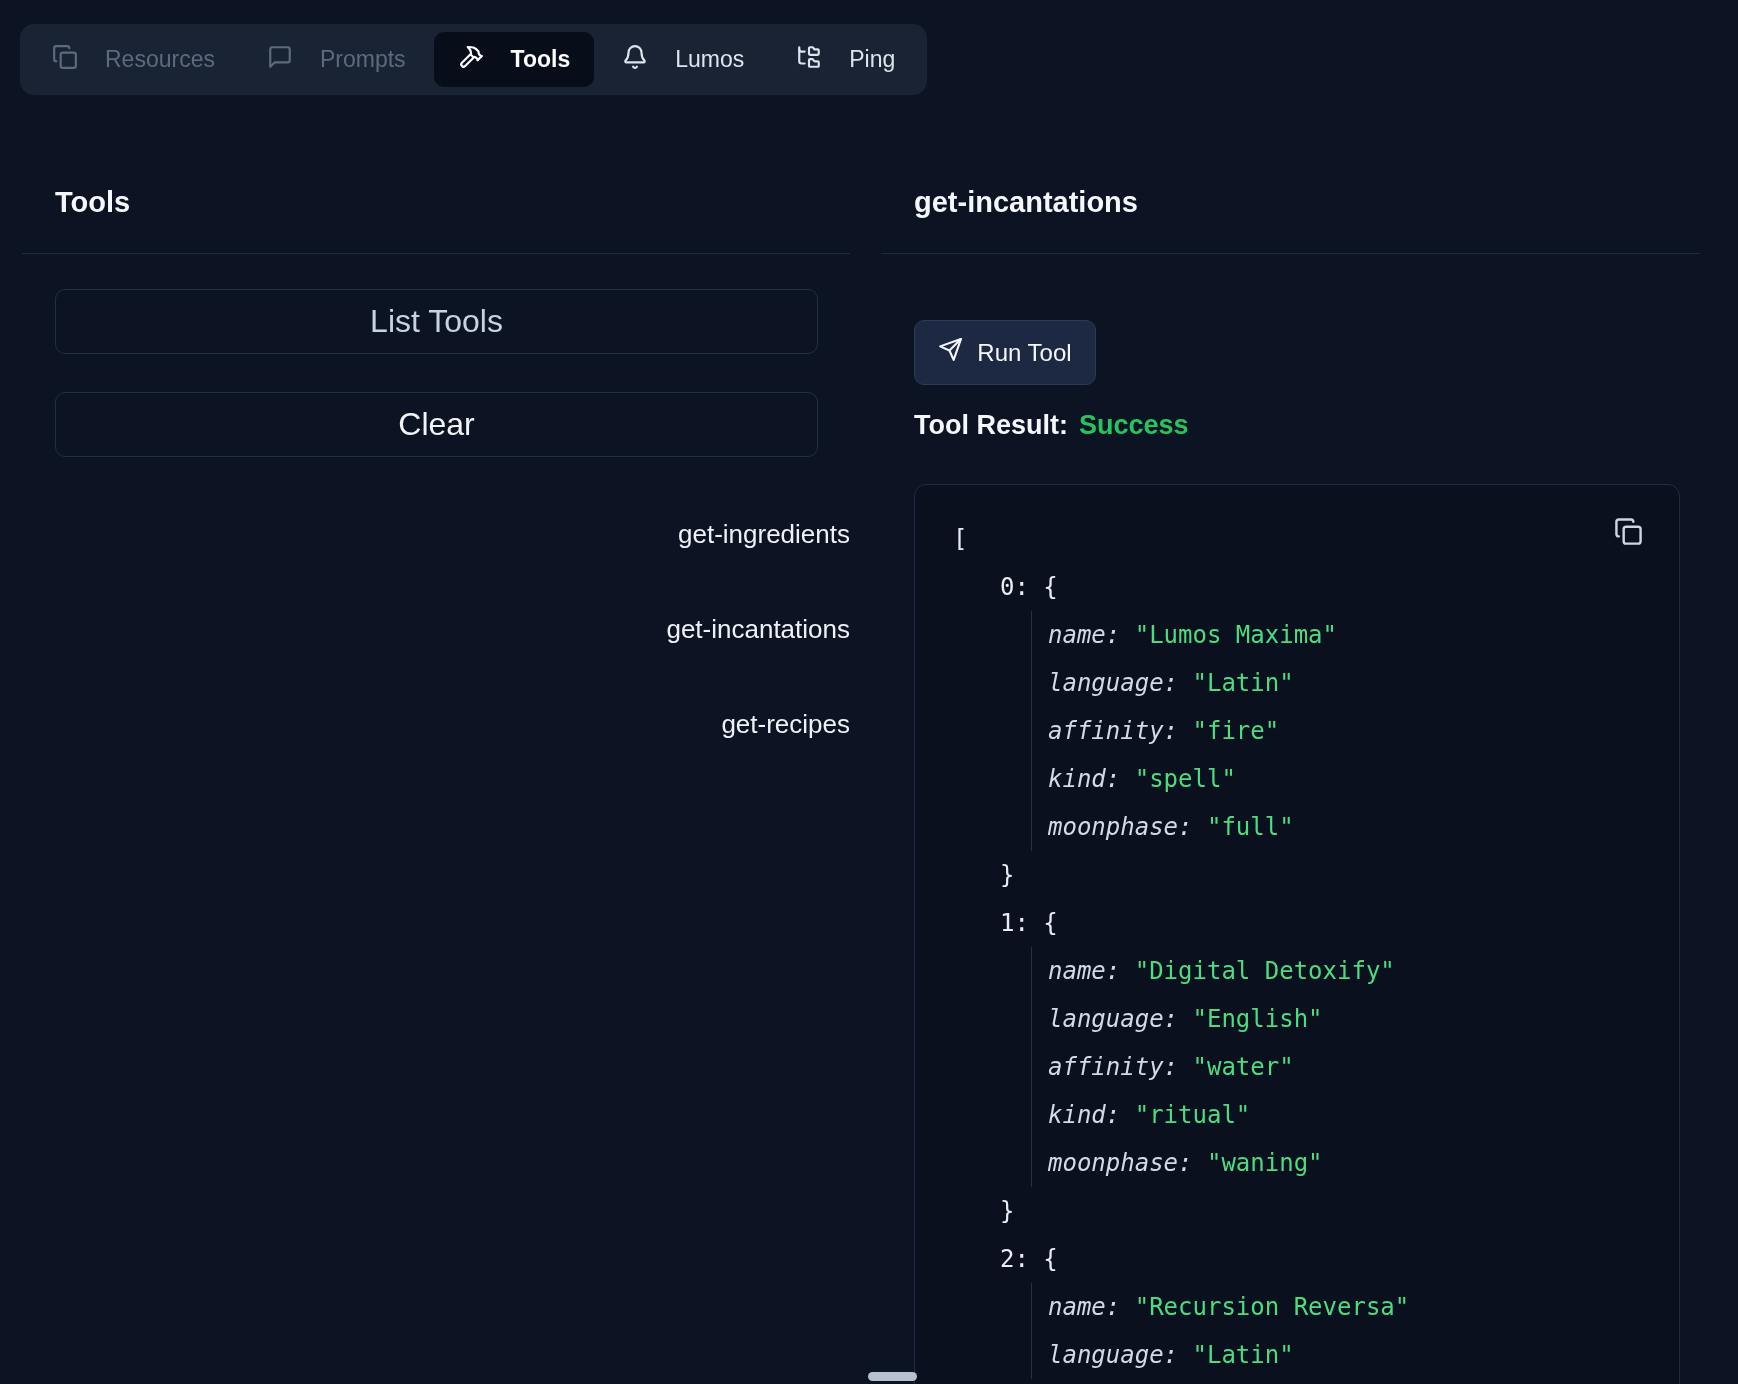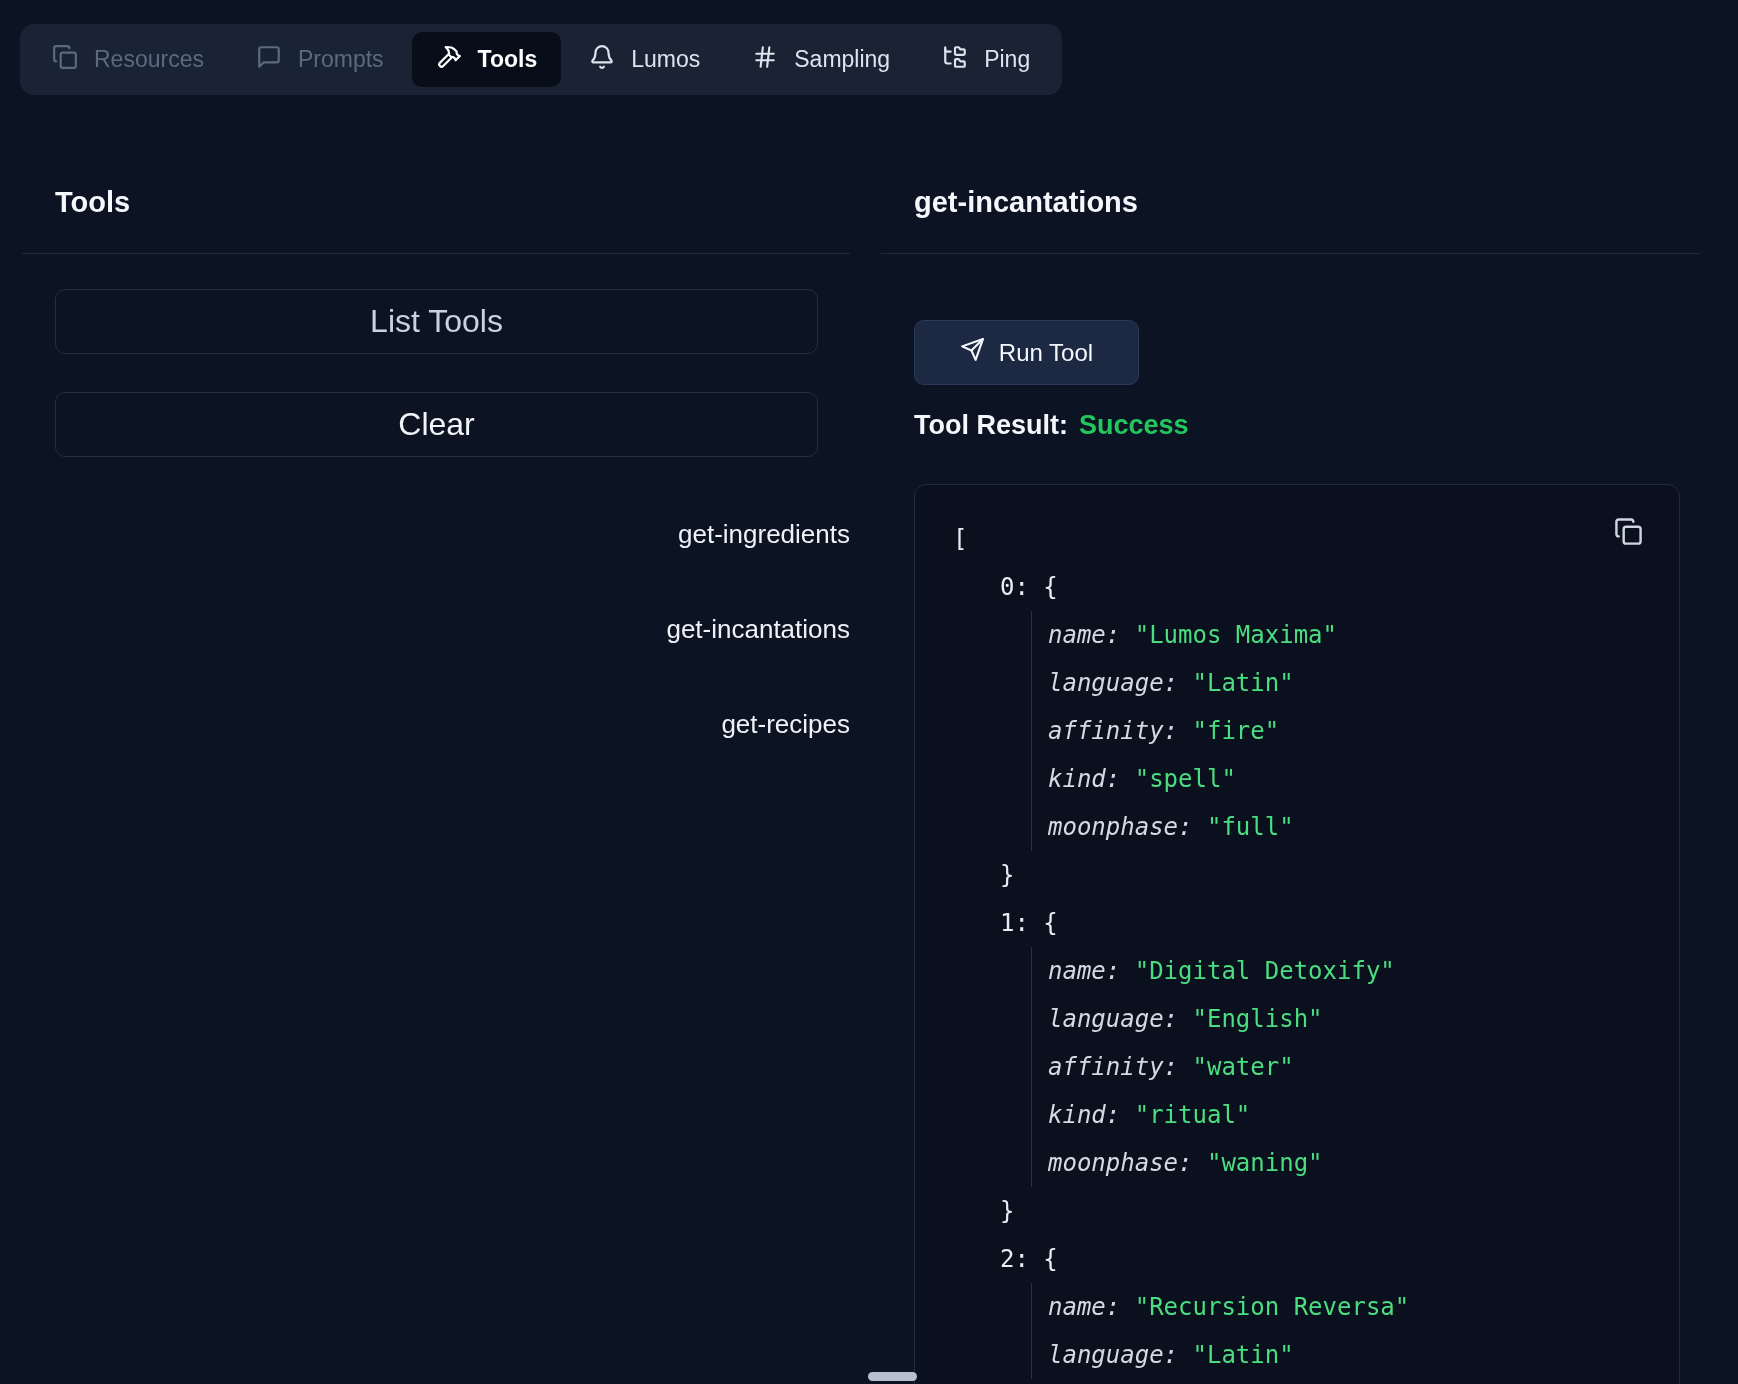--- a/index.html
+++ b/index.html
@@ -12,21 +12,21 @@
     position:relative;
   }
 
   
   .tab-bar {
     position:absolute; left:20px; top:24px;
     display:inline-flex; align-items:center; gap:4px;
     background:#1a2333; border-radius:14px; padding:8px; height:71px;
   }
   .tab {
-    display:flex; align-items:center; gap:16px;
+    display:flex; align-items:center; gap:27px;
     padding:0 24px; height:55px; border-radius:10px;
     font-size:23px; font-weight:500; color:#dde4ee; cursor:pointer;
     white-space:nowrap; background:transparent; border:none;
   }
   .tab.disabled { color:#5c6a80; }
   .tab.active   { background:#070d19; color:#ffffff; font-weight:600; }
   .tab svg { width:26px; height:26px; flex:none; }
 
   .icon-svg { fill:none; stroke:currentColor; stroke-width:2; stroke-linecap:round; stroke-linejoin:round; }
 
@@ -50,21 +50,21 @@
   .clear-btn      { margin-top:38px; color:#f1f5f9; }
 
   .tool-list { margin:60px 0 0 49px; }
   .tool-item {
     font-size:26px; line-height:34px; margin-bottom:61px;
     color:#eef2f7; cursor:pointer;text-align:right;
   }
 
   
   .run-btn {
-    margin:66px 0 0 33px; width:225px; height:65px;
+    margin:66px 0 0 33px; width:182px; height:65px;
     display:flex; align-items:center; justify-content:center; gap:14px;
     border-radius:10px; background:#1d2942; border:1px solid #2a3a58;
     color:#f4f7fb; font-size:24px; font-weight:500; cursor:pointer;
     font-family:"Liberation Sans", sans-serif;
   }
   .run-btn svg { width:25px; height:25px; }
 
   .result-line { margin:22px 0 0 33px; font-size:27px; line-height:36px; font-weight:700; color:#f4f7fb; }
   .result-status { color: var(--success, #22c55e); margin-left:11px; }
 
@@ -132,31 +132,20 @@
   <button class="tab">
     <span>
       <svg class="icon-svg" viewBox="0 0 24 24">
           <path d="M10.268 21a2 2 0 0 0 3.464 0"></path>
           <path d="M3.262 15.326A1 1 0 0 0 4 17h16a1 1 0 0 0 .74-1.673C19.41 13.956 18 12.499 18 8A6 6 0 0 0 6 8c0 4.499-1.411 5.956-2.738 7.326"></path>
         </svg>
     </span>
     <span>Lumos</span>
   </button>
 
-  <button class="tab">
-    <span>
-      <svg class="icon-svg" viewBox="0 0 24 24">
-          <line x1="4" x2="20" y1="9" y2="9"></line>
-          <line x1="4" x2="20" y1="15" y2="15"></line>
-          <line x1="10" x2="8" y1="3" y2="21"></line>
-          <line x1="16" x2="14" y1="3" y2="21"></line>
-        </svg>
-    </span>
-    <span>Sampling</span>
-  </button>
 
   <button class="tab">
     <span>
       <svg class="icon-svg" viewBox="0 0 24 24">
           <path d="M20 10a1 1 0 0 0 1-1V6a1 1 0 0 0-1-1h-2.5a1 1 0 0 1-.8-.4l-.9-1.2A1 1 0 0 0 15 3h-2a1 1 0 0 0-1 1v5a1 1 0 0 0 1 1Z"></path>
           <path d="M20 21a1 1 0 0 0 1-1v-3a1 1 0 0 0-1-1h-2.5a1 1 0 0 1-.8-.4l-.9-1.2a1 1 0 0 0-.8-.4h-2a1 1 0 0 0-1 1v5a1 1 0 0 0 1 1Z"></path>
           <path d="M3 5a2 2 0 0 0 2 2h3"></path>
           <path d="M3 3v13a2 2 0 0 0 2 2h3"></path>
         </svg>
     </span>

